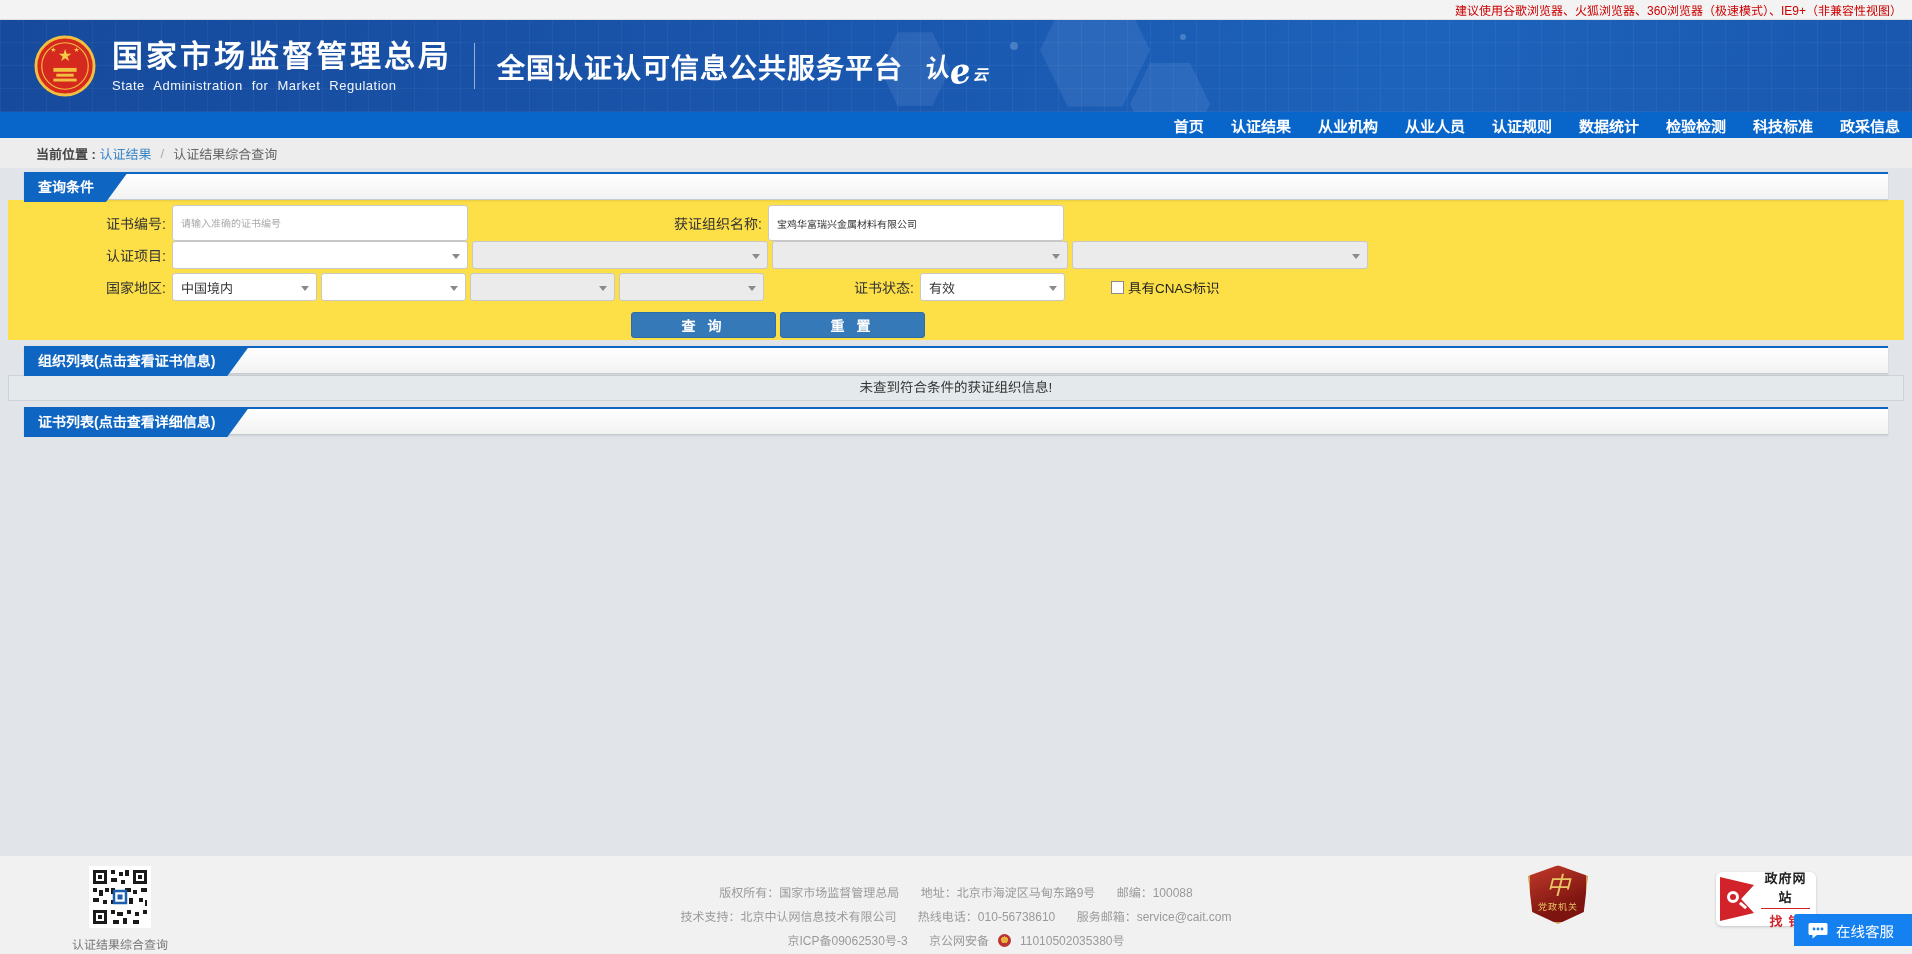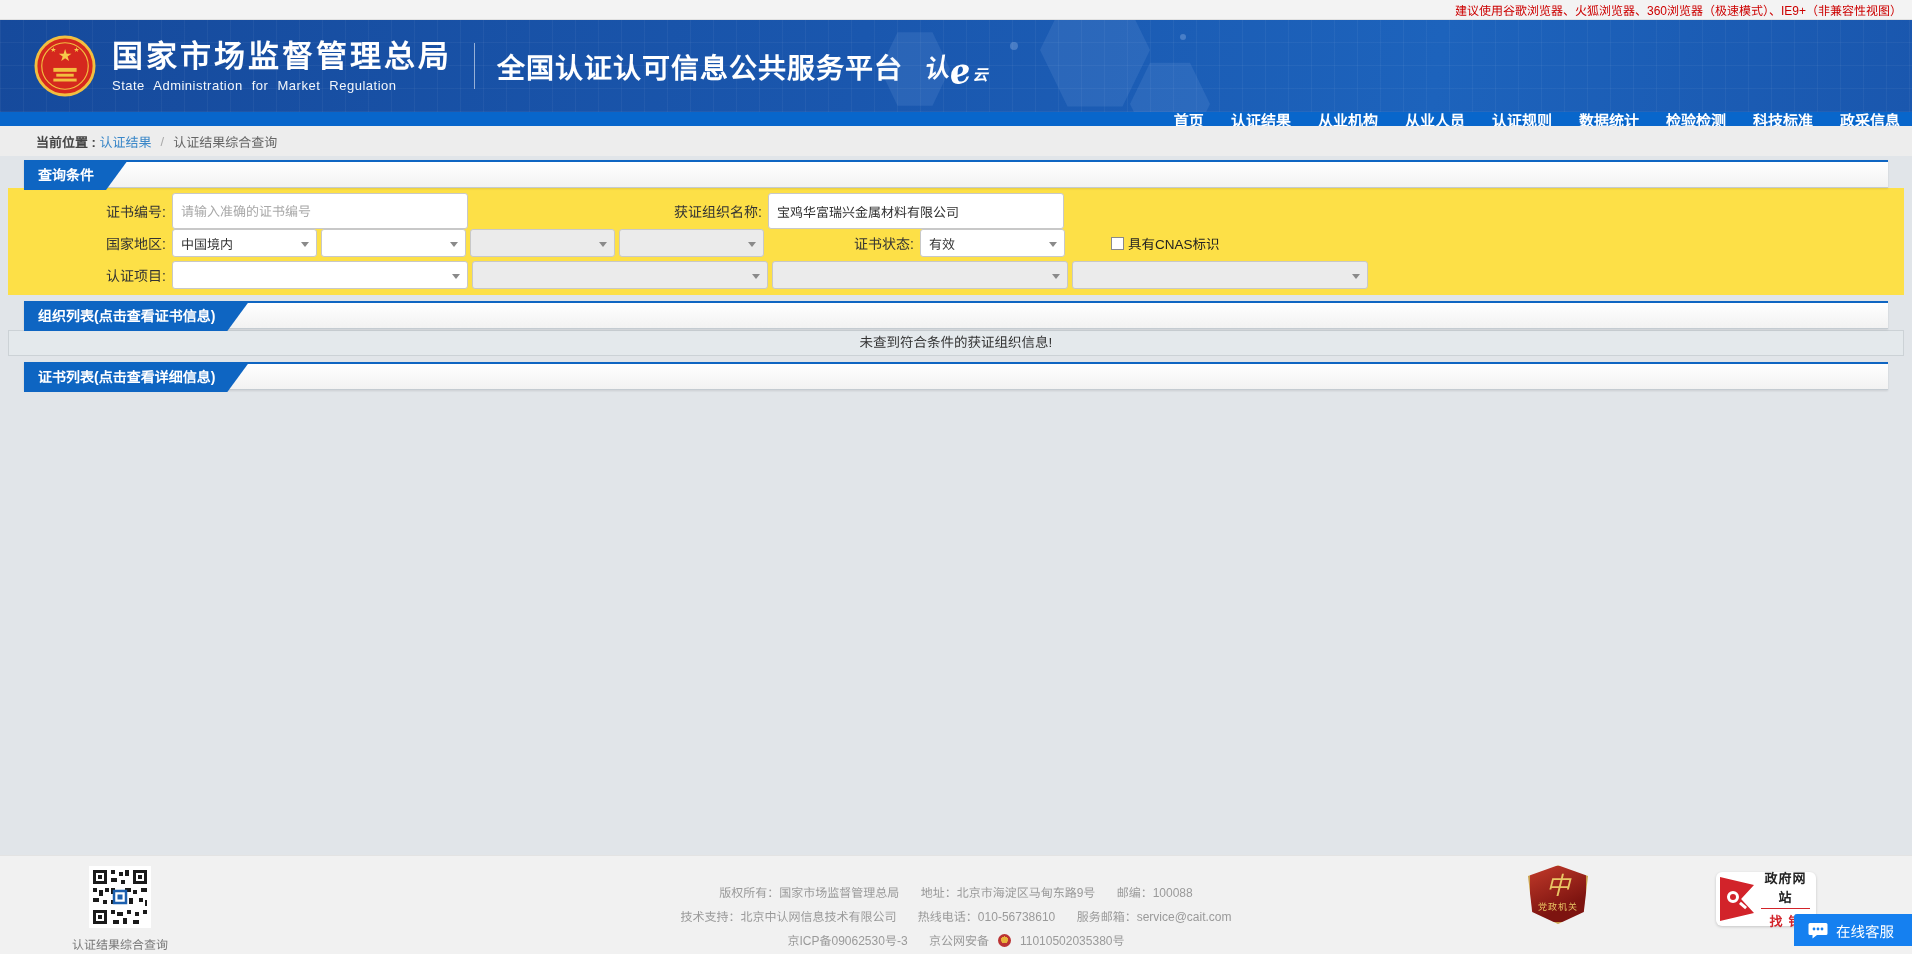--- a/index.html
+++ b/index.html
@@ -35,21 +35,21 @@
   .title-en { font-size:13px; letter-spacing:.5px; word-spacing:5px; margin-top:4px; color:#f2f6fb; }
   .vsep { width:1px; height:46px; background:rgba(255,255,255,.55); margin:0 22px; }
   .platform-title { color:#fff; font-size:28px; font-weight:bold; letter-spacing:1px; }
   .logo-rey { display:flex; align-items:flex-end; color:#fff; margin-left:20px; font-style:italic; font-weight:bold; }
   .logo-rey .l1 { font-size:25px; transform:rotate(-6deg); }
   .logo-rey .l2 { font-size:34px; line-height:26px; font-family:"DejaVu Serif",serif; transform:rotate(-10deg); margin:0 1px; }
   .logo-rey .l3 { font-size:15px; margin-left:1px; }
 
   
   .nav {
-    height:14px; background:#0866cb;
+    height:26px; background:#0866cb;
     display:flex; justify-content:flex-end; align-items:center; padding-right:12px;
   }
   .nav-item { color:#fff; font-size:15px; font-weight:bold; margin-left:27px; cursor:pointer; white-space:nowrap; }
 
   
   .breadcrumb-bar { height:30px; background:#ededed; display:flex; align-items:center; padding-left:36px; font-size:13px; }
   .bc-prefix { color:#444; font-weight:bold; }
   .bc-link { color:#3a87c8; cursor:pointer; }
   .bc-sep { color:#aaa; margin:0 9px; }
   .bc-current { color:#666; }
@@ -69,21 +69,21 @@
     clip-path:polygon(0 0,100% 0,calc(100% - 22px) 100%,0 100%);
   }
 
   .form-panel { margin:0 8px; background:#fde047; padding:9px 0 2px; }
   .form-row { display:flex; align-items:center; height:28px; margin-bottom:4px; }
   .flabel { width:164px; text-align:right; font-size:14px; color:#333; padding-right:6px; flex:0 0 auto; }
   .flabel2 { width:296px; text-align:right; font-size:14px; color:#333; padding-right:6px; flex:0 0 auto; }
   .flabel3 { width:156px; text-align:right; font-size:14px; color:#333; padding-right:6px; flex:0 0 auto; }
   .tinput {
     height:36px; border:1px solid #c8c8c8; border-radius:3px; background:#fff;
-    font-size:13px; color:#333; padding:0 8px; outline:none; font-family:inherit;
+    font-size:10px; color:#333; padding:0 8px; outline:none; font-family:inherit;
   }
   .tinput::placeholder { color:#a9a9a9; }
   .w296 { width:296px; } .w145 { width:145px; }
   .mr4 { margin-right:4px; }
   .selectbox {
     position:relative; height:28px; border:1px solid #c8c8c8; border-radius:3px;
     background:#fff; display:flex; align-items:center; padding:0 18px 0 8px;
     font-size:13px; color:#333; cursor:pointer;
   }
   .selectbox.disabled { background:#ebebeb; cursor:default; }
@@ -215,20 +215,40 @@
   <div class="form-panel">
 
     <div class="form-row">
       <span class="flabel">证书编号:</span>
       <input class="tinput w296 mr4" type="text" placeholder="请输入准确的证书编号" style="">
       <span class="flabel2">获证组织名称:</span>
       <input class="tinput w296" type="text" value="宝鸡华富瑞兴金属材料有限公司" style="">
     </div>
 
     <div class="form-row">
+      <span class="flabel">认证项目:</span>
+      <div class="selectbox w296 mr4">
+        <span></span>
+          <span class="caret"></span>
+      </div>
+      <div class="selectbox disabled w296 mr4">
+        <span></span>
+          <span class="caret"></span>
+      </div>
+      <div class="selectbox disabled w296 mr4">
+        <span></span>
+          <span class="caret"></span>
+      </div>
+      <div class="selectbox disabled w296">
+        <span></span>
+          <span class="caret"></span>
+      </div>
+    </div>
+
+    <div class="form-row">
       <span class="flabel">国家地区:</span>
       <div class="selectbox w145 mr4">
         <span>中国境内</span>
         <span class="caret"></span>
       </div>
       <div class="selectbox w145 mr4">
         <span></span>
           <span class="caret"></span>
       </div>
       <div class="selectbox disabled w145 mr4">
@@ -243,40 +263,24 @@
       <div class="selectbox w145">
         <span>有效</span>
         <span class="caret"></span>
       </div>
       <div class="checkwrap">
         <span class="checkbox"></span>
         <span class="checklabel">具有CNAS标识</span>
       </div>
     </div>
 
-    <div class="form-row">
-      <span class="flabel">认证项目:</span>
-      <div class="selectbox w296 mr4">
-        <span></span>
-          <span class="caret"></span>
-      </div>
-      <div class="selectbox disabled w296 mr4">
-        <span></span>
-          <span class="caret"></span>
-      </div>
-      <div class="selectbox disabled w296 mr4">
-        <span></span>
-          <span class="caret"></span>
-      </div>
-      <div class="selectbox disabled w296">
-        <span></span>
-          <span class="caret"></span>
-      </div>
-    </div>
-
+    <div class="btn-row">
+      <button class="btn">查 询</button>
+      <button class="btn">重 置</button>
+    </div>
   </div>
 
   <div class="gap6"></div>
 
   <div class="section-bar">
     <div class="section-tab">组织列表(点击查看证书信息)</div>
   </div>
   <div class="msg-row">未查到符合条件的获证组织信息!</div>
 
   <div class="gap6"></div>

